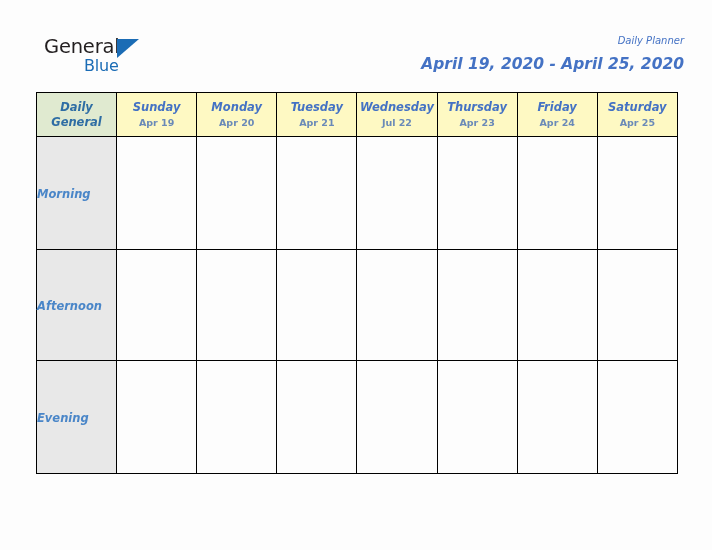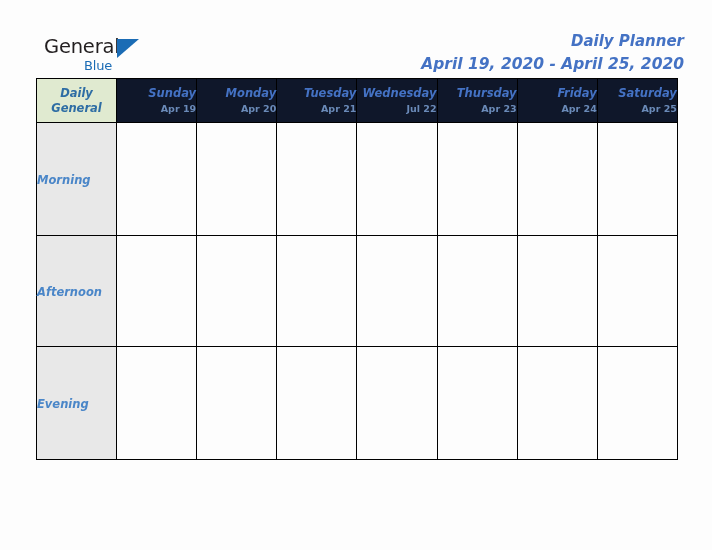--- a/index.html
+++ b/index.html
@@ -45,21 +45,21 @@
     font-size: 19.5px;
     color: #231f20;
     letter-spacing: -0.2px;
     line-height: 22px;
   }
   .logo-blue {
     position: absolute;
     left: 40px;
     top: 19px;
     font-family: "DejaVu Sans", sans-serif;
-    font-size: 13px;
+    font-size: 16px;
     color: #1b6cb5;
     letter-spacing: -0.2px;
     line-height: 22px;
   }
   .logo-triangle {
     position: absolute;
     left: 73px;
     top: 3px;
     width: 0;
     height: 0;
@@ -69,58 +69,58 @@
 
   .titles {
     position: absolute;
     right: 36px;
     top: 30px;
     text-align: right;
   }
   .title-main {
     font-family: "DejaVu Sans", sans-serif;
     font-style: italic;
-    font-weight: bold;
-    font-size: 15px;
+    font-weight: normal;
+    font-size: 10px;
     color: #4472c4;
     line-height: 22px;
     white-space: nowrap;
   }
   .title-range {
     font-family: "DejaVu Sans", sans-serif;
     font-style: italic;
     font-weight: bold;
     font-size: 15.5px;
     color: #4472c4;
     line-height: 24px;
     white-space: nowrap;
   }
 
   
   .planner {
     position: absolute;
     left: 36px;
-    top: 78px;
+    top: 92px;
     width: 641px;
     border-collapse: collapse;
     table-layout: fixed;
   }
   .planner td, .planner th {
     border: 1.5px solid #000000;
     padding: 0;
     margin: 0;
   }
 
   col.label-col { width: 80px; }
   col.day-col { width: 80.14px; }
 
   .head-cell {
-    background: #0f172a;
+    background: #fef9c3;
     height: 43px;
-    text-align: right;
+    text-align: center;
     vertical-align: middle;
     padding: 3px 2px;
   }
   .head-day {
     font-family: "DejaVu Sans", sans-serif;
     font-style: italic;
     font-weight: bold;
     font-size: 11.5px;
     color: #4472c4;
     line-height: 15px;

